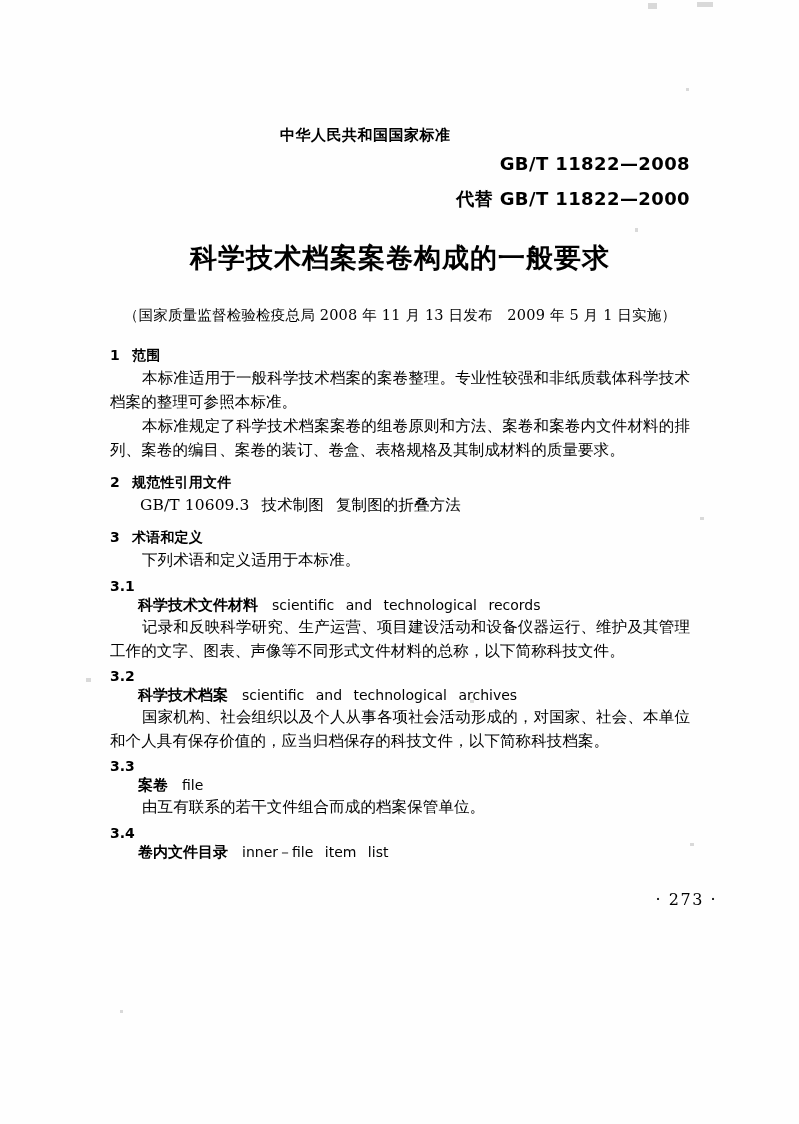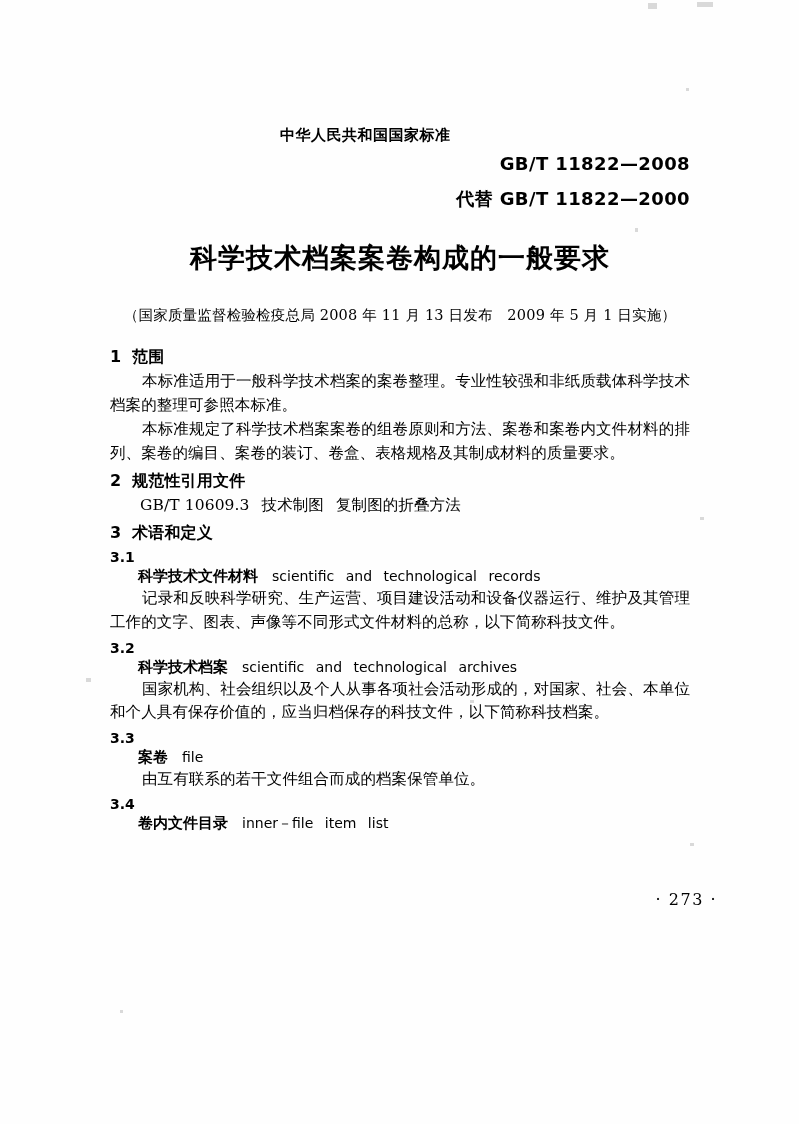--- a/index.html
+++ b/index.html
@@ -78,22 +78,22 @@
     margin-top: 30px;
     letter-spacing: 0.2px;
   }
   
   .body-block {
     margin-top: 22px;
   }
   .clause-head {
     font-family: "DejaVu Sans", "Liberation Sans", sans-serif;
     font-weight: bold;
-    font-size: 16px;
-    margin-top: 6px;
+    font-size: 14px;
+    margin-top: 12px;
     margin-bottom: 2px;
     letter-spacing: 0.2px;
   }
   .clause-head .num {
     display: inline-block;
     min-width: 22px;
   }
   .sub-num {
     font-family: "DejaVu Sans", "Liberation Sans", sans-serif;
     font-weight: bold;
@@ -186,20 +186,21 @@
       <div class="clause-head">
         <span class="num">2</span><span>规范性引用文件</span>
       </div>
       <div class="ref-line">
         <span>GB/T 10609.3</span><span class="gap"></span><span>技术制图</span><span class="gap"></span><span>复制图的折叠方法</span>
       </div>
 
       <div class="clause-head">
         <span class="num">3</span><span>术语和定义</span>
       </div>
+      <p class="para">下列术语和定义适用于本标准。</p>
 
       <div class="sub-num">3.1</div>
       <div class="term-line">
         <span class="term-cn">科学技术文件材料</span><span class="term-en">scientific and technological records</span>
       </div>
       <p class="para">记录和反映科学研究、生产运营、项目建设活动和设备仪器运行、维护及其管理工作的文字、图表、声像等不同形式文件材料的总称，以下简称科技文件。</p>
 
       <div class="sub-num">3.2</div>
       <div class="term-line">
         <span class="term-cn">科学技术档案</span><span class="term-en">scientific and technological archives</span>

